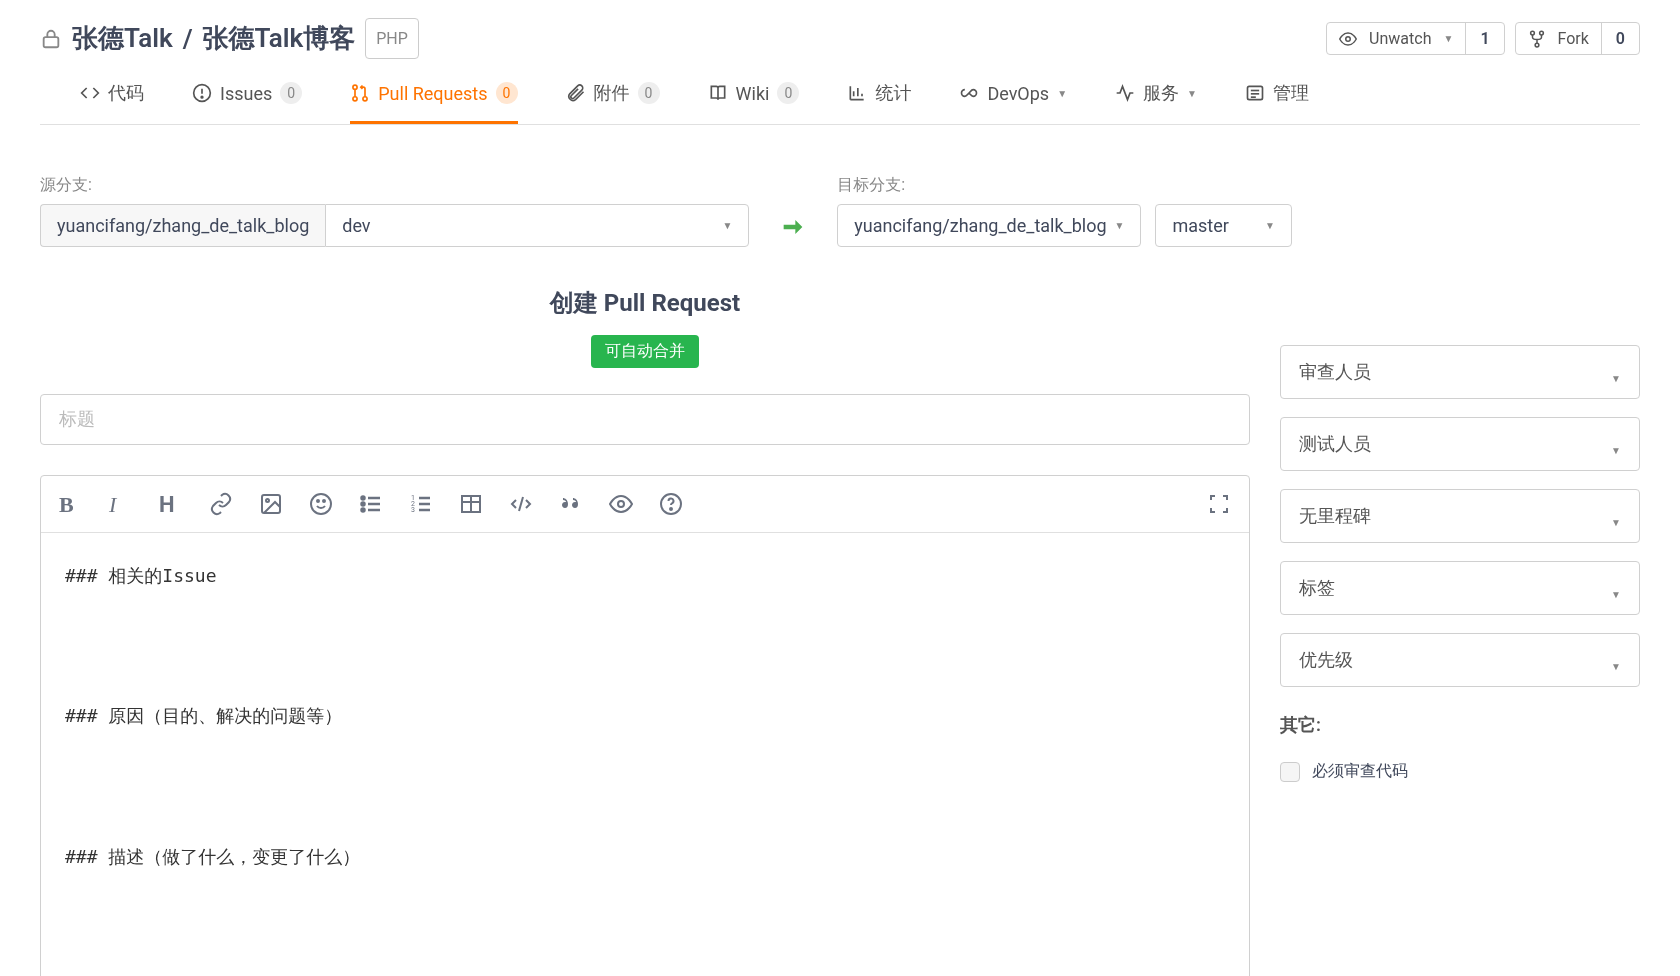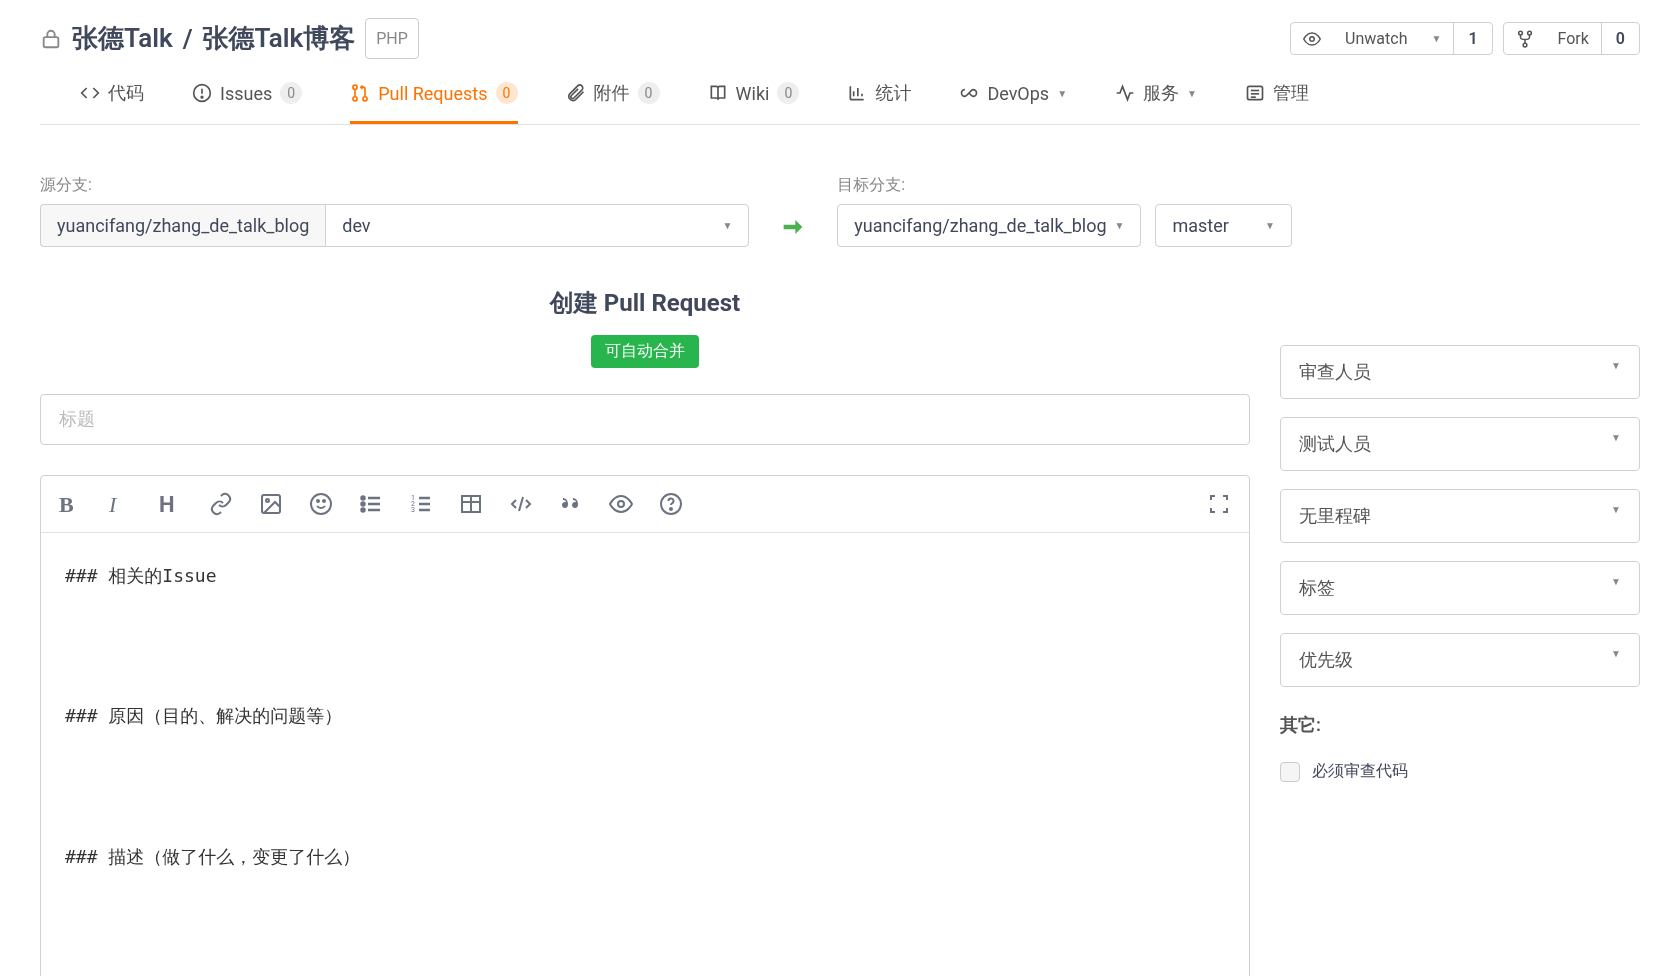--- a/index.html
+++ b/index.html
@@ -7,21 +7,21 @@
 .container { width: 1680px; }
 
 
 .repo-header { padding: 18px 40px 0; }
 .repo-title-row { display: flex; align-items: center; justify-content: space-between; }
 .repo-title { display: flex; align-items: center; gap: 10px; font-size: 26px; font-weight: 600; color: #40485b; }
 .lock-icon { width: 22px; height: 22px; color: #888; }
 .lang-badge { border: 1px solid #ccc; border-radius: 4px; padding: 10px 10px; font-size: 16px; color: #888; font-weight: 400; }
 .repo-actions { display: flex; gap: 10px; }
 .action-btn { display: flex; align-items: center; border: 1px solid #d0d0d0; border-radius: 4px; overflow: hidden; background: #fff; }
-.action-btn-main { display: flex; align-items: center; gap: 24px; padding: 6px 12px; font-size: 16px; color: #555; border-right: 1px solid #d0d0d0; }
+.action-btn-main { display: flex; align-items: center; gap: 12px; padding: 6px 12px; font-size: 16px; color: #555; border-right: 1px solid #d0d0d0; }
 .action-btn-count { padding: 6px 14px; font-weight: 600; color: #40485b; }
 .caret { font-size: 10px; color: #888; }
 
 
 .tabs { display: flex; gap: 48px; padding: 22px 40px 0; border-bottom: 1px solid #e0e0e0; text-align: center; }
 .tab { display: flex; align-items: center; gap: 8px; padding-bottom: 16px; font-size: 18px; color: #555; cursor: pointer; border-bottom: 3px solid transparent; }
 .tab.active { color: #fe7300; border-bottom-color: #fe7300; }
 .tab-icon { width: 20px; height: 20px; }
 .tab-badge { display: inline-flex; align-items: center; justify-content: center; min-width: 22px; height: 22px; border-radius: 11px; background: #eee; color: #888; font-size: 14px; padding: 0 6px; }
 .tab.active .tab-badge { background: #ffe6d1; color: #fe7300; }
@@ -52,21 +52,21 @@
 .editor-toolbar { display: flex; align-items: center; padding: 16px 18px; gap: 26px; border-bottom: 1px solid #e0e0e0; }
 .toolbar-icon { width: 24px; height: 24px; color: #6b7280; cursor: pointer; flex-shrink: 0; }
 .toolbar-icon.bold { font-weight: 900; font-size: 22px; font-family: Georgia, serif; }
 .toolbar-icon.italic { font-style: italic; font-size: 22px; font-family: Georgia, serif; }
 .toolbar-icon.heading { font-weight: 700; font-size: 22px; }
 .toolbar-spacer { flex: 1; }
 .editor-body { padding: 20px 24px; font-family: "SFMono-Regular", Consolas, monospace; font-size: 18px; line-height: 2.6; color: #333; white-space: pre-wrap; }
 
 
 .pr-sidebar { width: 360px; display: flex; flex-direction: column; gap: 18px; margin-top: 58px; }
-.sidebar-select { border: 1px solid #d0d0d0; border-radius: 4px; padding: 14px 18px; display: flex; justify-content: space-between; align-items: flex-start; font-size: 18px; color: #555; cursor: pointer; background: #fff; }
+.sidebar-select { border: 1px solid #d0d0d0; border-radius: 4px; padding: 14px 18px; display: flex; justify-content: space-between; align-items: flex-end; font-size: 18px; color: #555; cursor: pointer; background: #fff; }
 .sidebar-section-title { font-size: 18px; color: #555; font-weight: 600; margin-top: 8px; }
 .checkbox-row { display: flex; align-items: center; gap: 12px; margin-top: 6px; }
 .checkbox { width: 20px; height: 20px; border: 1px solid #ccc; border-radius: 4px; background: #f5f5f5; }
 
 svg { display: block; }
 </style>
 </head>
 <body>
 
 <div class="container">

